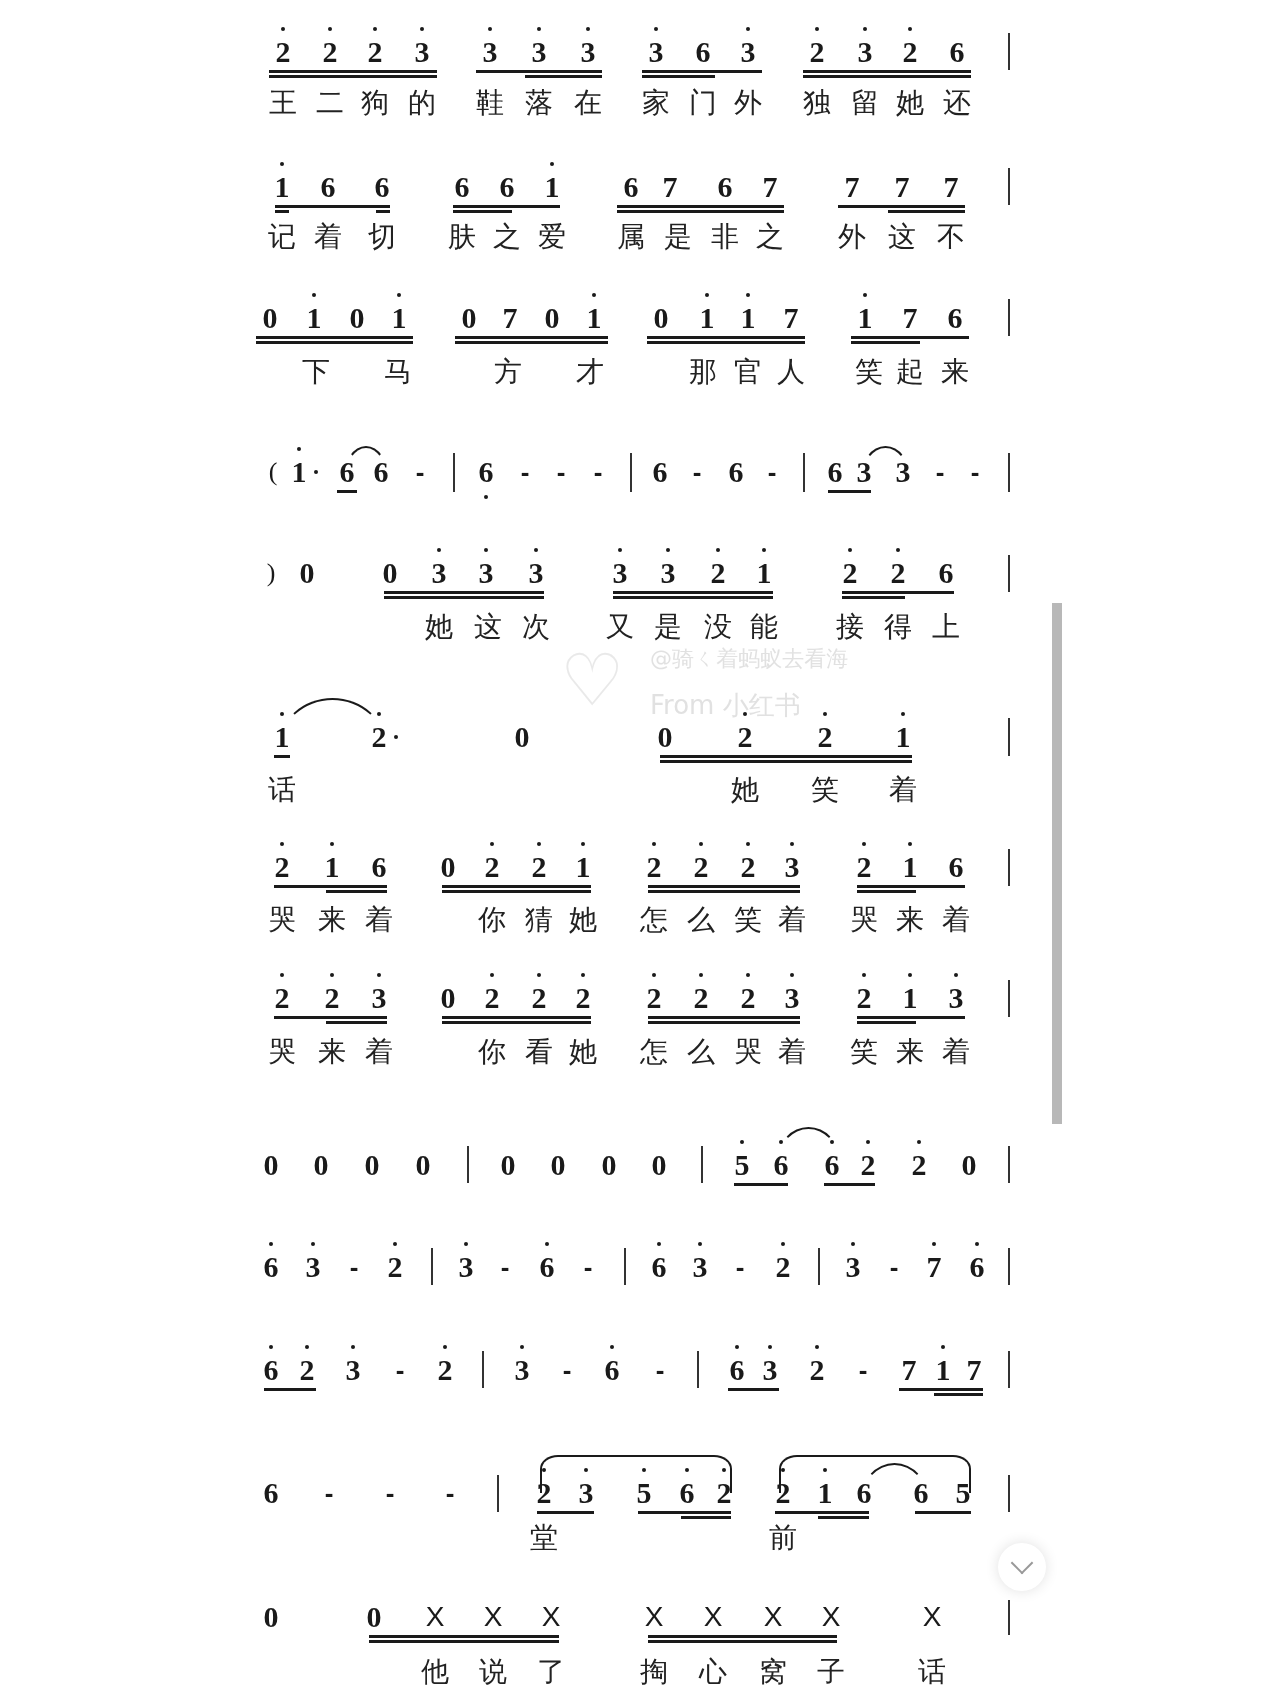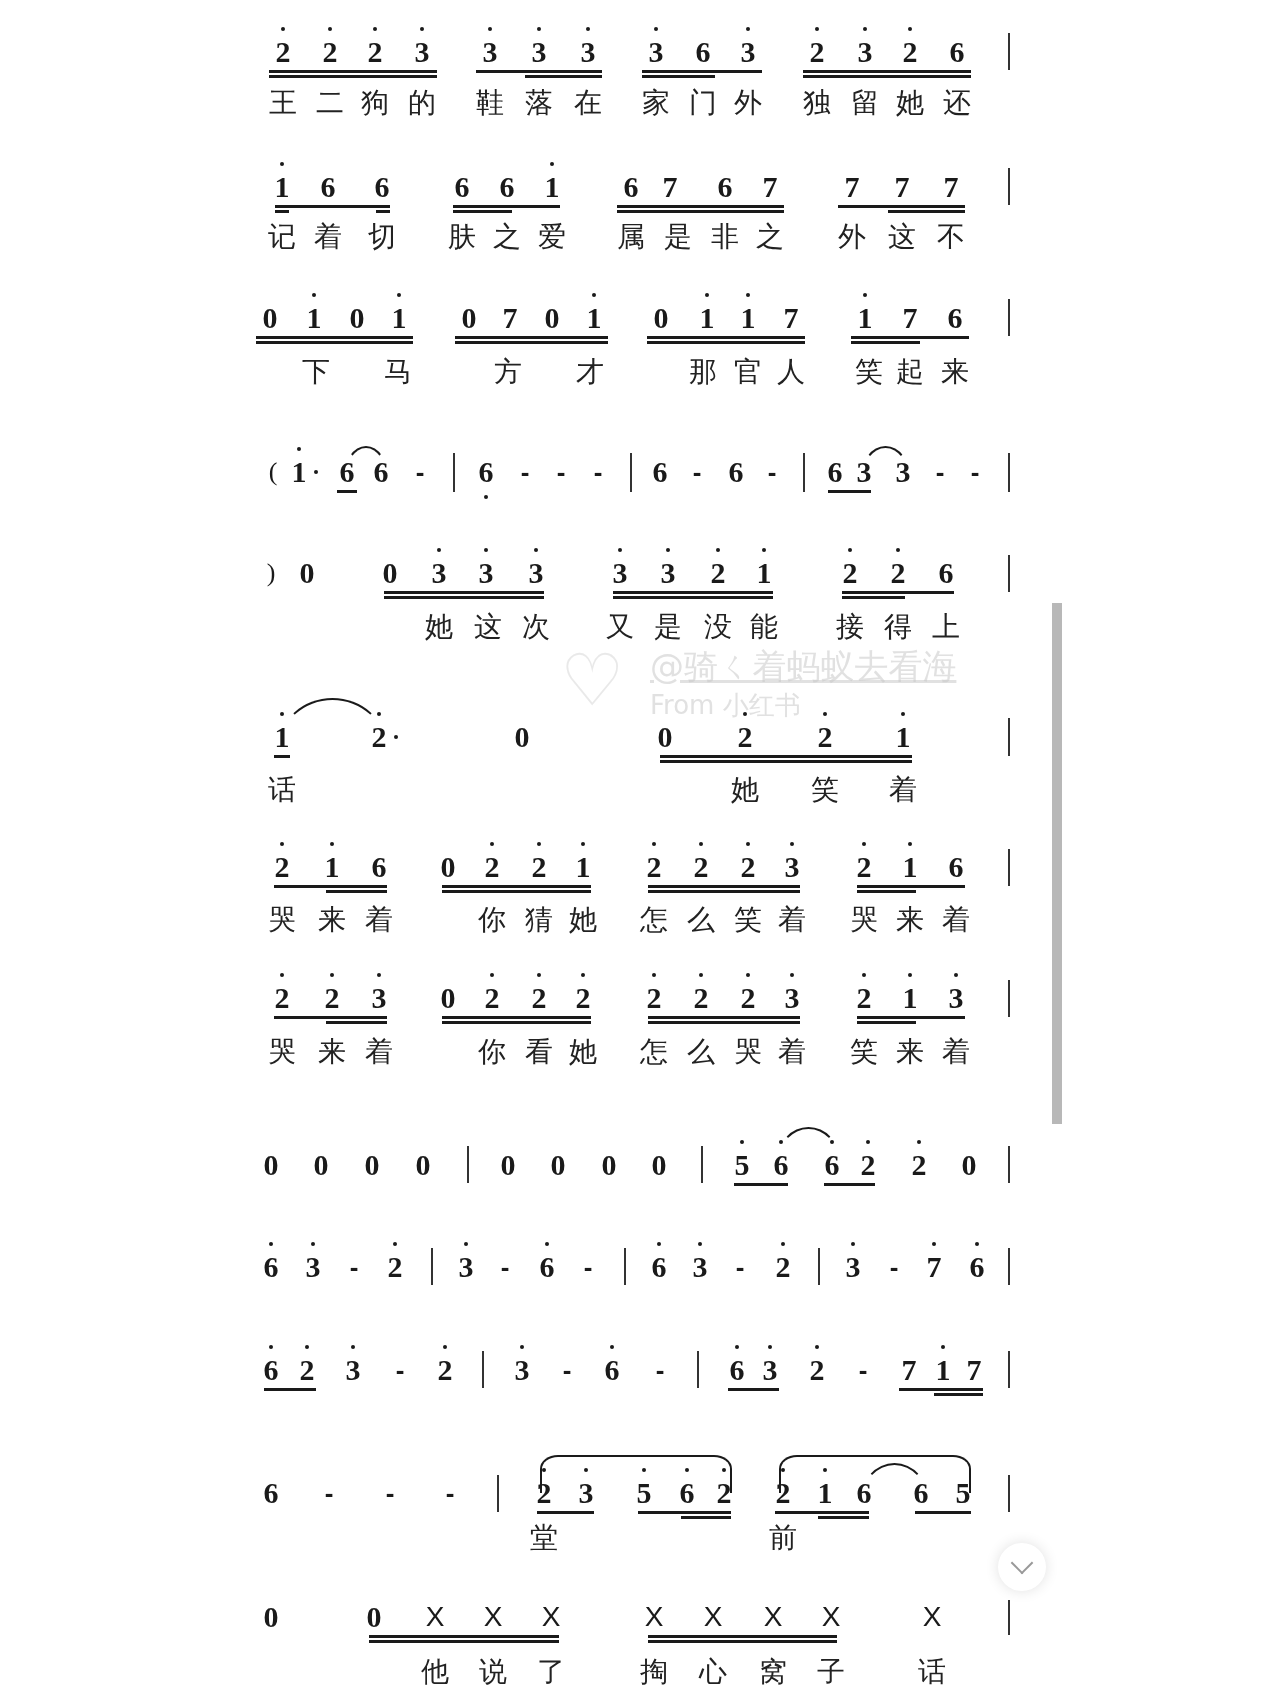--- a/index.html
+++ b/index.html
@@ -13,21 +13,21 @@
   .n.dash { font-family: "Liberation Sans", sans-serif; font-size: 26px; }
   .n.x { font-family: "Liberation Sans", sans-serif; font-weight: normal; font-size: 28px; }
   .n.paren { font-weight: normal; font-size: 26px; }
   .ul { position: absolute; height: 3px; background: #1a1a1a; }
   .bar { position: absolute; width: 2px; background: #333333; }
   .ly { position: absolute; font-family: "DejaVu Sans", sans-serif; font-size: 28px; line-height: 32px; width: 34px; margin-left: -17px; text-align: center; color: #222222; }
   .slur { position: absolute; border: 2px solid #1a1a1a; border-bottom: none; border-left-color: transparent; border-right-color: transparent; }
   .slur.bracket { border-left-color: #1a1a1a; border-right-color: #1a1a1a; border-top-left-radius: 18px 14px; border-top-right-radius: 18px 14px; }
   #watermark { position: absolute; left: 560px; top: 640px; color: rgba(200,200,200,0.55); font-family: "DejaVu Sans", sans-serif; }
   #watermark .heart { position: absolute; left: 0; top: 0; width: 70px; height: 80px; font-size: 72px; line-height: 80px; color: rgba(215,215,215,0.55); }
-  #watermark .handle { position: absolute; left: 90px; top: 4px; font-size: 34px; white-space: nowrap; text-decoration: underline; }
+  #watermark .handle { position: absolute; left: 90px; top: 4px; font-size: 22px; white-space: nowrap; }
   #watermark .from { position: absolute; left: 90px; top: 48px; font-size: 26px; white-space: nowrap; }
   #scrollbar { position: absolute; left: 1052px; top: 603px; width: 10px; height: 521px; background: #b8b8b8; }
   #scroll-down { position: absolute; left: 998px; top: 1543px; width: 48px; height: 48px; border-radius: 50%; background: #ffffff; box-shadow: 0 0 14px rgba(0,0,0,0.12); }
   #scroll-down .chev { position: absolute; left: 14px; top: 12px; width: 14px; height: 14px; border-right: 2px solid #999999; border-bottom: 2px solid #999999; transform: rotate(45deg); transform-origin: center; left: 16px; top: 12px; }
 </style>
 </head>
 <body>
 
 <div id="sheet">
     <div class="row" style="position: absolute; left: 0px; top: 0px;">

